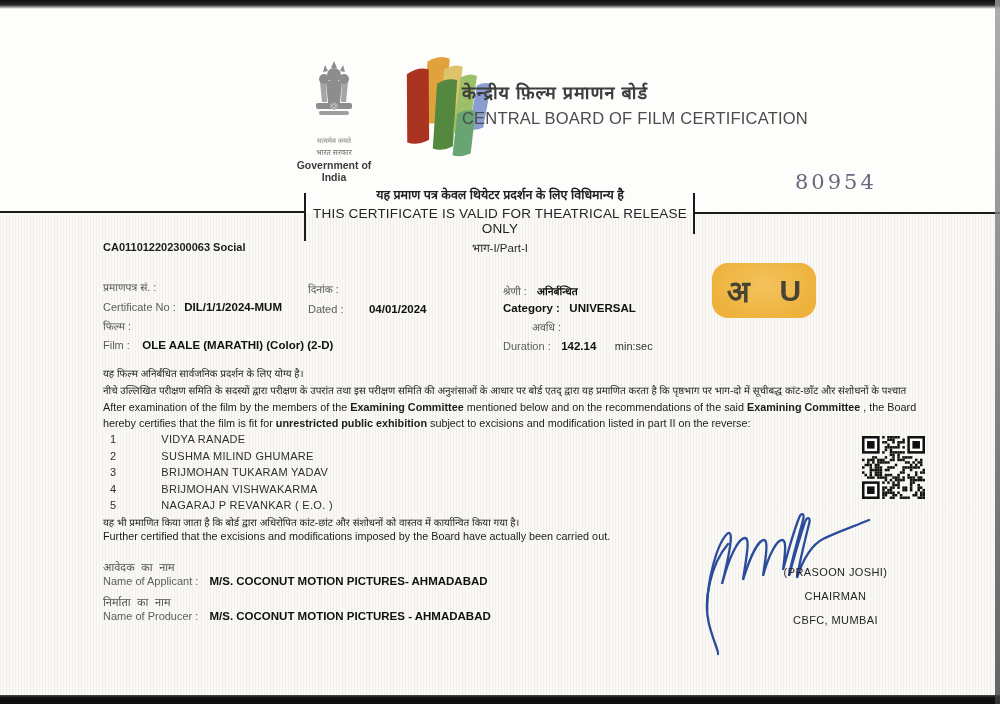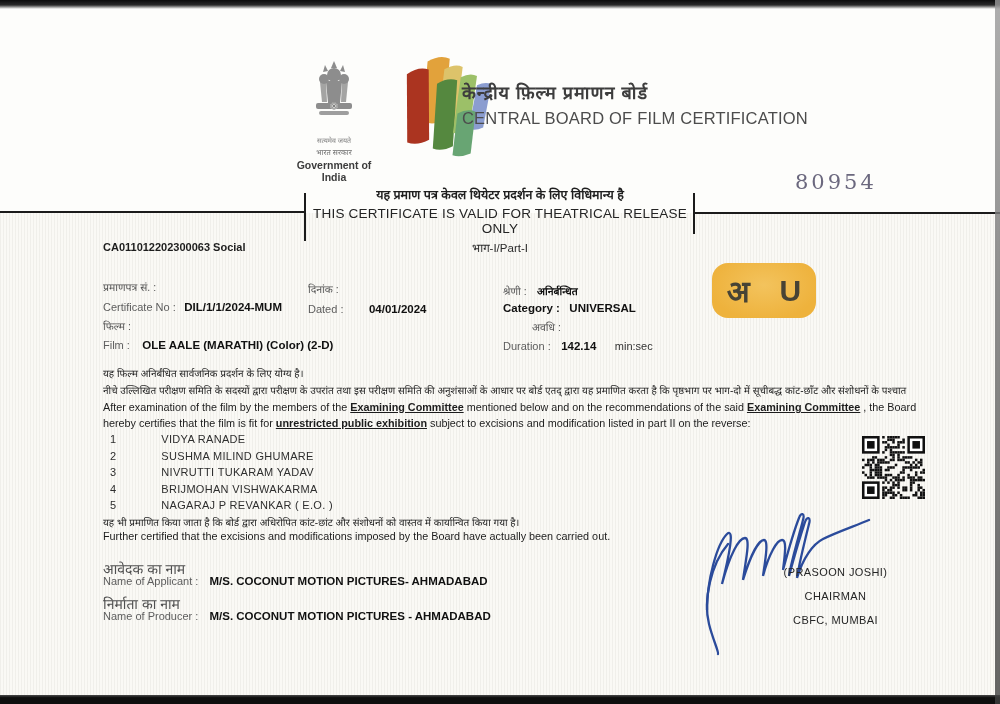--- a/index.html
+++ b/index.html
@@ -44,30 +44,30 @@
   .val{font-size:11.5px;font-weight:700;color:#101010;}
   .abs{position:absolute;}
   .unit{font-weight:400;color:#333;margin-left:14px;font-size:11px;}
   .badge{position:absolute;left:712px;top:263px;width:104px;height:55px;border-radius:16px;
     background:radial-gradient(ellipse at 50% 40%, #f3c35d 0%, #eeb23c 75%);
     display:flex;align-items:center;justify-content:space-around;
     font-size:30px;font-weight:600;color:#474335;}
   
   .para-hi{position:absolute;left:103px;top:366px;width:815px;font-size:10px;color:#1e1e1e;line-height:16.5px;}
   .para-en{position:absolute;left:103px;top:400px;width:815px;font-size:10.8px;color:#1c1c1c;line-height:15.5px;}
-  .b{font-weight:700;text-decoration:underline;}
+  .b{font-weight:700;}
   
   .members{position:absolute;left:110px;top:433px;}
   .member-row{font-size:11px;color:#2e2e2e;margin-bottom:4.6px;letter-spacing:.3px;}
   .m-no{display:inline-block;width:48px;}
   
   .carried-hi{position:absolute;left:103px;top:515px;font-size:10px;color:#1e1e1e;}
   .carried-en{position:absolute;left:103px;top:530px;font-size:10.8px;color:#1c1c1c;}
   
-  .app-label-hi{font-size:14px;color:#4f4f4f;}
+  .app-label-hi{font-size:11px;color:#4f4f4f;font-family:Liberation Mono, monospace;}
   .app-row{font-size:11px;color:#5d5d5d;}
   .app-val{font-weight:700;color:#101010;font-size:11.5px;margin-left:8px;}
   
   .sig-svg{position:absolute;left:695px;top:492px;}
   .sig-block{position:absolute;left:758px;top:566px;width:155px;text-align:center;}
   .sig-line{font-size:11px;font-weight:400;color:#252525;letter-spacing:.4px;margin-bottom:12px;}
   .qr{position:absolute;left:862px;top:436px;width:63px;height:63px;}
 </style>
 </head>
 <body>
@@ -183,21 +183,21 @@
         <span class="m-name">VIDYA RANADE</span>
       </div>
 
       <div class="member-row">
         <span class="m-no">2</span>
         <span class="m-name">SUSHMA MILIND GHUMARE</span>
       </div>
 
       <div class="member-row">
         <span class="m-no">3</span>
-        <span class="m-name">NIVRUTTI TUKARAM YADAV</span>
+        <span class="m-name">BRIJMOHAN TUKARAM YADAV</span>
       </div>
 
       <div class="member-row">
         <span class="m-no">4</span>
         <span class="m-name">BRIJMOHAN VISHWAKARMA</span>
       </div>
 
       <div class="member-row">
         <span class="m-no">5</span>
         <span class="m-name">NAGARAJ P REVANKAR ( E.O. )</span>

